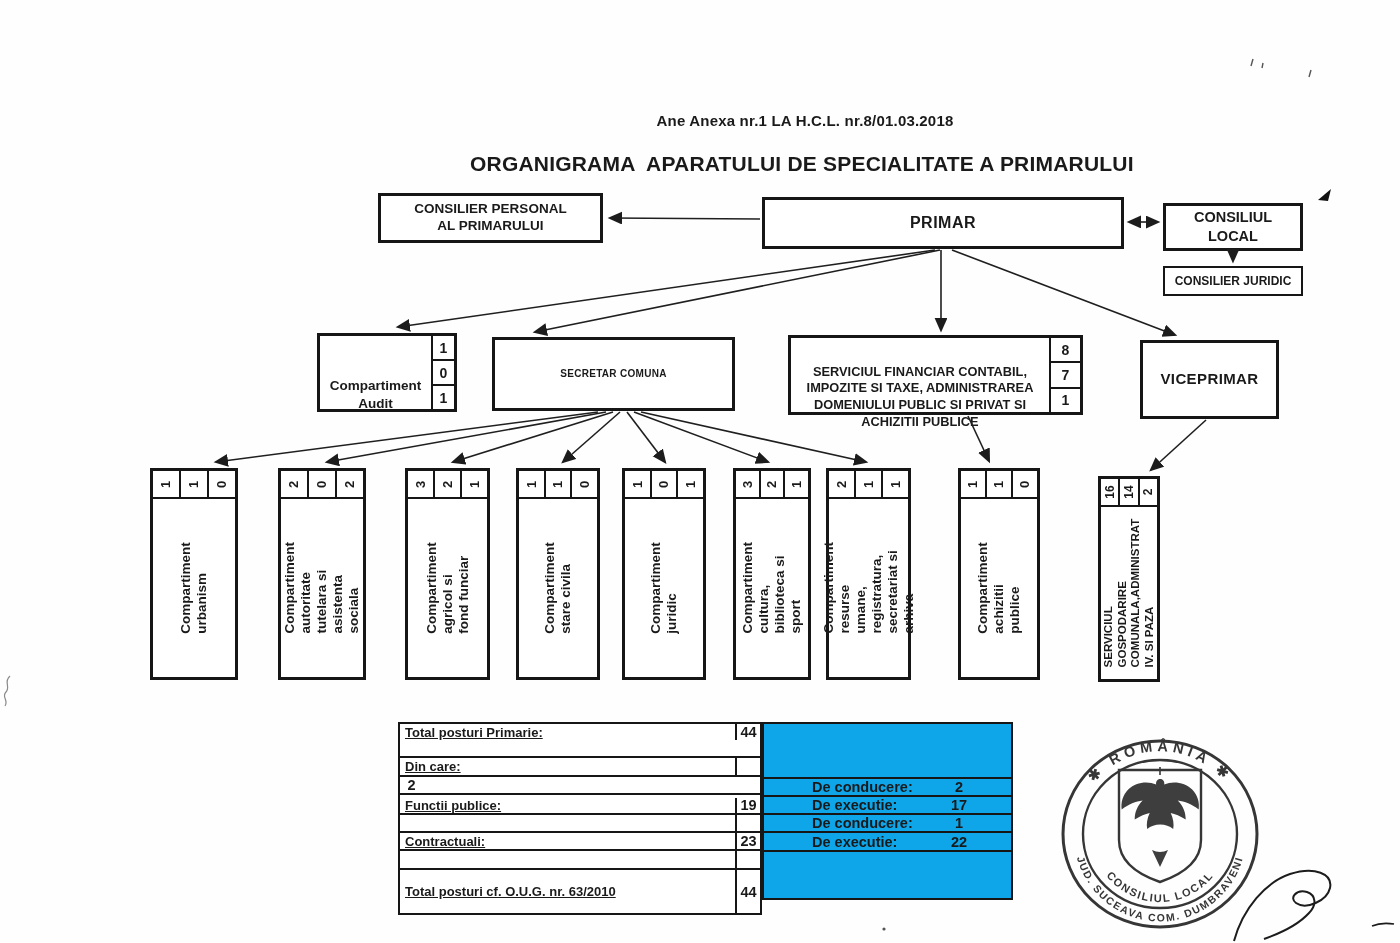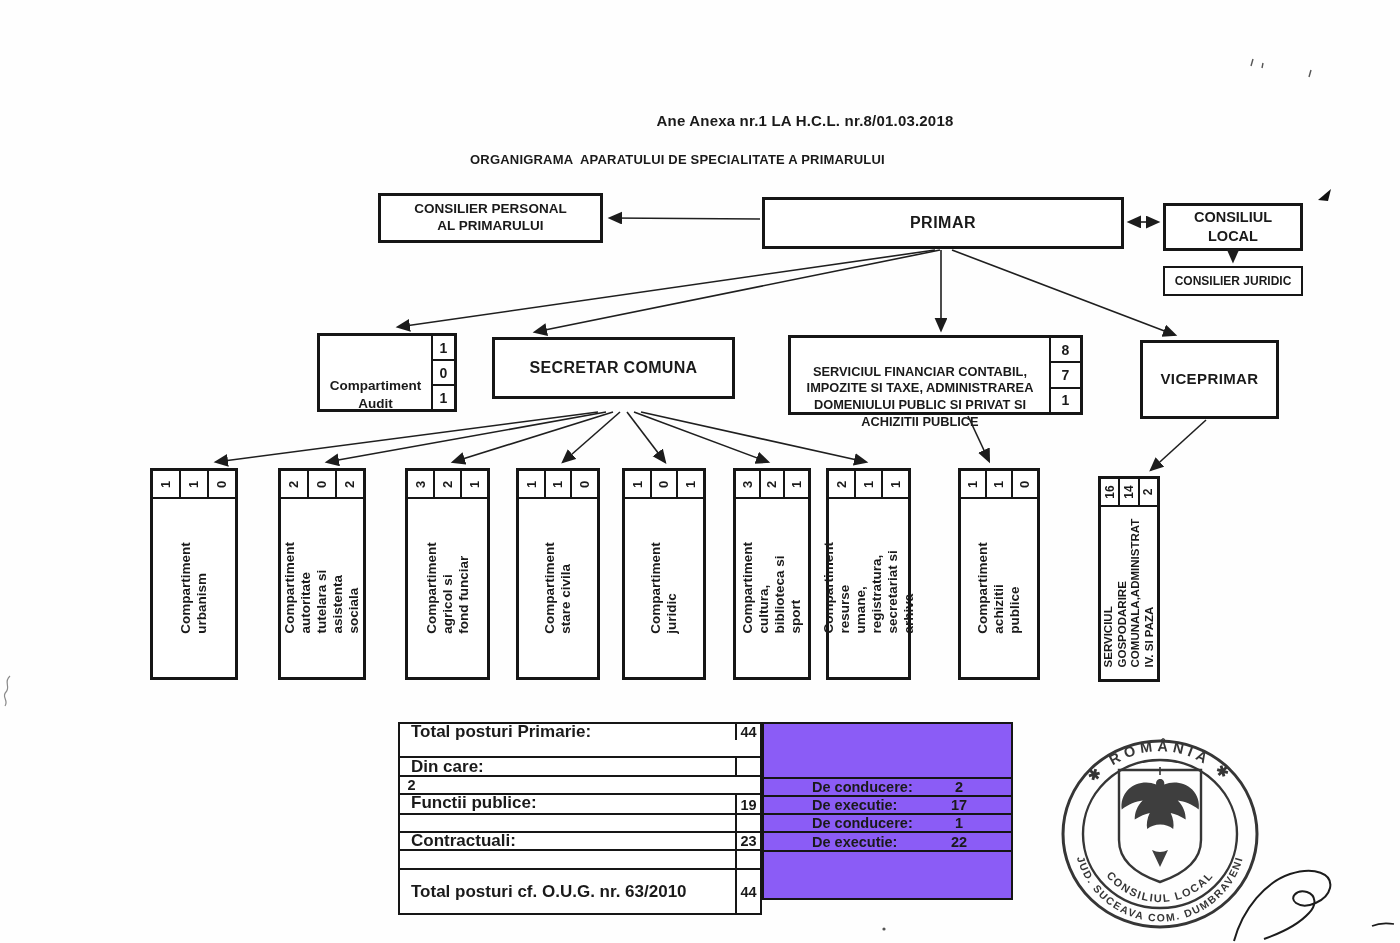--- a/index.html
+++ b/index.html
@@ -3,31 +3,31 @@
 <meta charset="utf-8">
 <style>
   html,body{margin:0;padding:0;background:#ffffff;}
   #canvas{
     position:relative;width:1400px;height:943px;background:#fefefe;overflow:hidden;
     font-family:"Liberation Sans",sans-serif;color:#1a1a1a;
   }
   .pre{white-space:pre-line;}
   .annex{position:absolute;left:555px;top:112px;width:500px;text-align:center;
     font-weight:bold;font-size:15px;letter-spacing:.2px;}
-  .maintitle{position:absolute;left:470px;top:152px;font-weight:bold;font-size:13px;
+  .maintitle{position:absolute;left:470px;top:152px;font-weight:bold;font-size:21px;
     white-space:pre;letter-spacing:.2px;}
   .box{position:absolute;border:3px solid #161616;background:#fff;display:flex;
     align-items:center;justify-content:center;text-align:center;font-weight:bold;
     box-sizing:border-box;line-height:1.25;}
   .b-consilier-personal{left:378px;top:193px;width:225px;height:50px;font-size:13.5px;}
   .b-primar{left:762px;top:197px;width:362px;height:52px;font-size:16px;letter-spacing:.5px;}
   .b-consiliul-local{left:1163px;top:203px;width:140px;height:48px;font-size:14.5px;line-height:1.3;}
   .b-consilier-juridic{left:1163px;top:266px;width:140px;height:30px;font-size:12px;border-width:2.5px;}
   .b-viceprimar{left:1140px;top:340px;width:139px;height:79px;font-size:15px;letter-spacing:.4px;}
-  .b-secretar{left:492px;top:337px;width:243px;height:62px;font-size:16px;letter-spacing:.3px;}
+  .b-secretar{left:492px;top:337px;width:243px;height:74px;font-size:10px;letter-spacing:.3px;}
   
   .cbox{position:absolute;border:3px solid #161616;background:#fff;display:flex;
     box-sizing:border-box;font-weight:bold;}
   .cbox .clabel{flex:1;display:flex;align-items:center;justify-content:center;
     text-align:center;line-height:1.3;margin-top:44px;}
   .cbox .ncol{display:flex;flex-direction:column;border-left:2.5px solid #161616;}
   .cbox .ncell{flex:1;display:flex;align-items:center;justify-content:center;
     border-bottom:2px solid #161616;font-size:14px;}
   .cbox .ncell:last-child{border-bottom:none;}
   .b-audit{left:317px;top:333px;width:140px;height:79px;font-size:13.5px;}
@@ -43,26 +43,26 @@
   .vcell:last-child{border-right:none;}
   .vcell span{transform:rotate(-90deg);display:block;}
   .vbody{flex:1;display:flex;align-items:center;justify-content:center;overflow:visible;}
   .vlabel{transform:rotate(-90deg);white-space:pre-line;font-weight:bold;
     font-size:13.5px;line-height:1.18;text-align:left;width:170px;}
   
   .sumL{position:absolute;left:398px;top:722px;width:360px;border:2.5px solid #161616;
     box-sizing:content-box;background:#fff;}
   .srow{display:flex;border-top:2px solid #161616;}
   .srow:first-child{border-top:none;}
-  .srow .lab{flex:1;border-right:2px solid #161616;padding-left:11px;font-weight:bold;
-    font-size:17px;display:flex;align-items:center;}
+  .srow .lab{flex:1;border-right:2px solid #161616;padding-left:5px;font-weight:bold;
+    font-size:13px;display:flex;align-items:center;text-decoration:underline;}
   .srow .val{width:23px;display:flex;align-items:center;justify-content:center;
     font-weight:bold;font-size:14.5px;}
   .sumR{position:absolute;left:762px;top:722px;width:251px;height:178px;
-    border:2.5px solid #161616;box-sizing:border-box;background:#8b5cf6;}
+    border:2.5px solid #161616;box-sizing:border-box;background:#0ea5e9;}
   .dspacer{height:53px;border-bottom:2px solid #161616;}
   .drow{display:flex;align-items:center;border-bottom:2px solid #161616;}
   .drow .dl{margin-left:48px;width:127px;font-weight:bold;font-size:14.5px;}
   .drow .dv{width:40px;text-align:center;font-weight:bold;font-size:14.5px;}
   svg.overlay{position:absolute;left:0;top:0;pointer-events:none;}
 </style>
 </head>
 <body>
 
 <div id="canvas">

